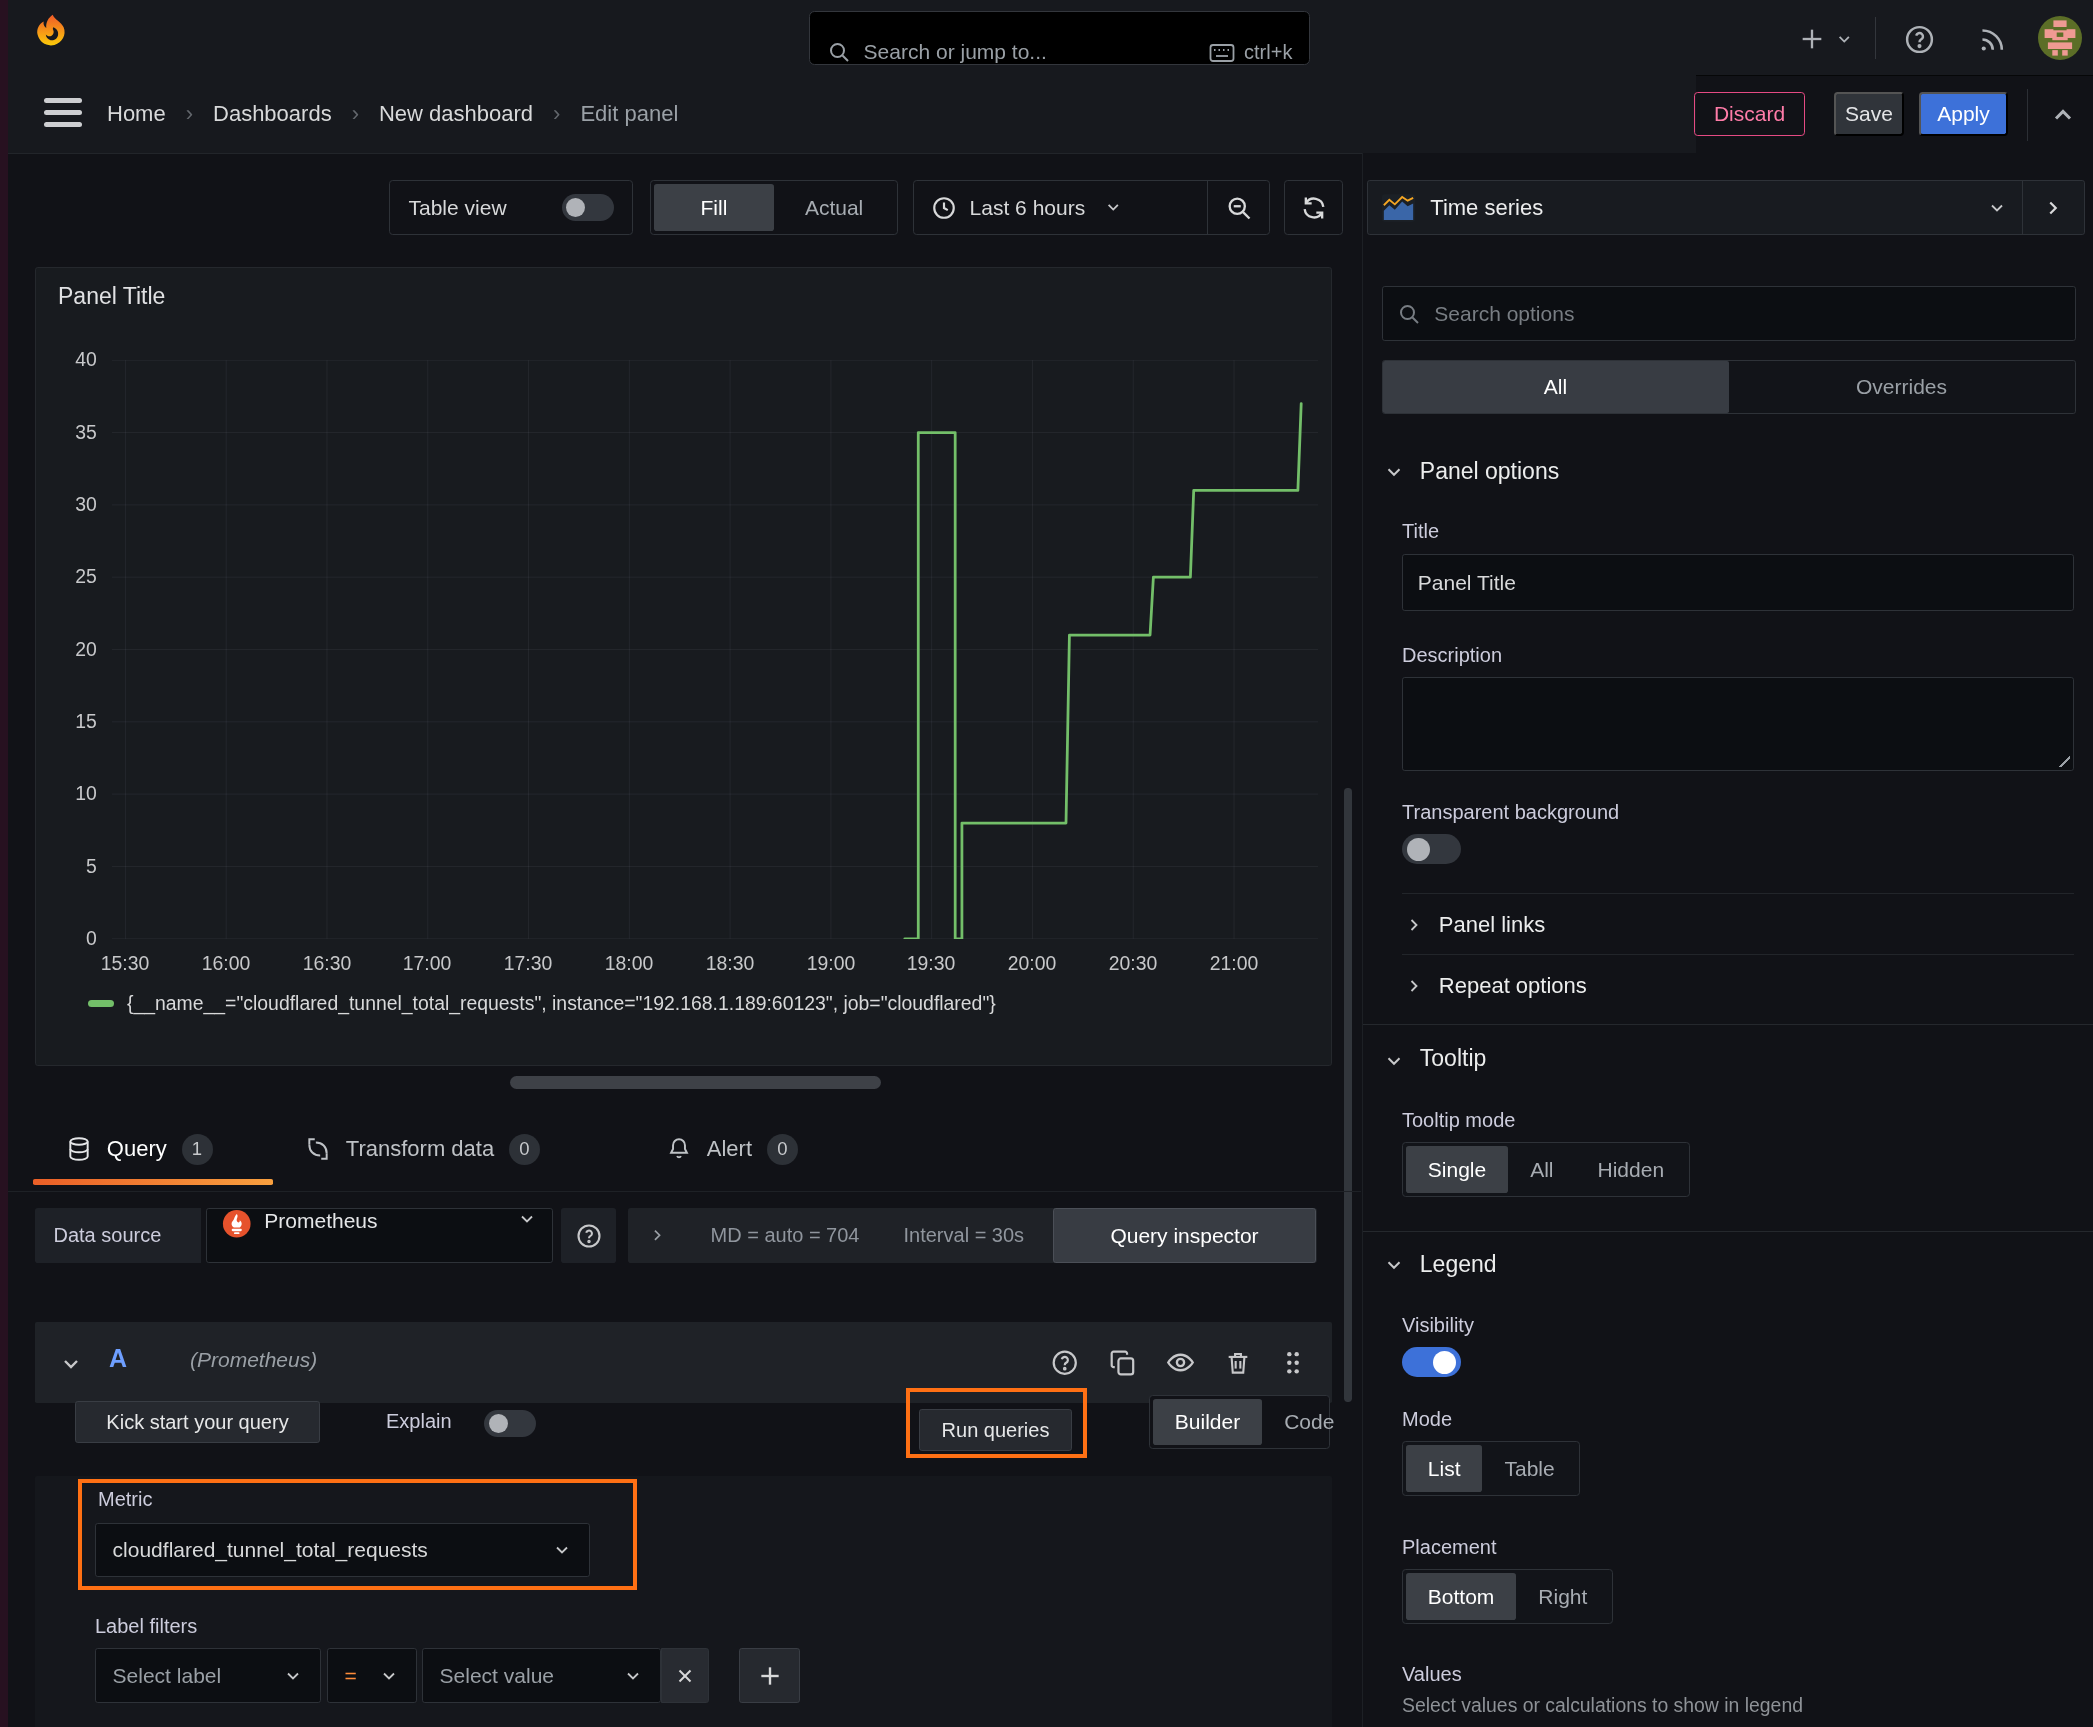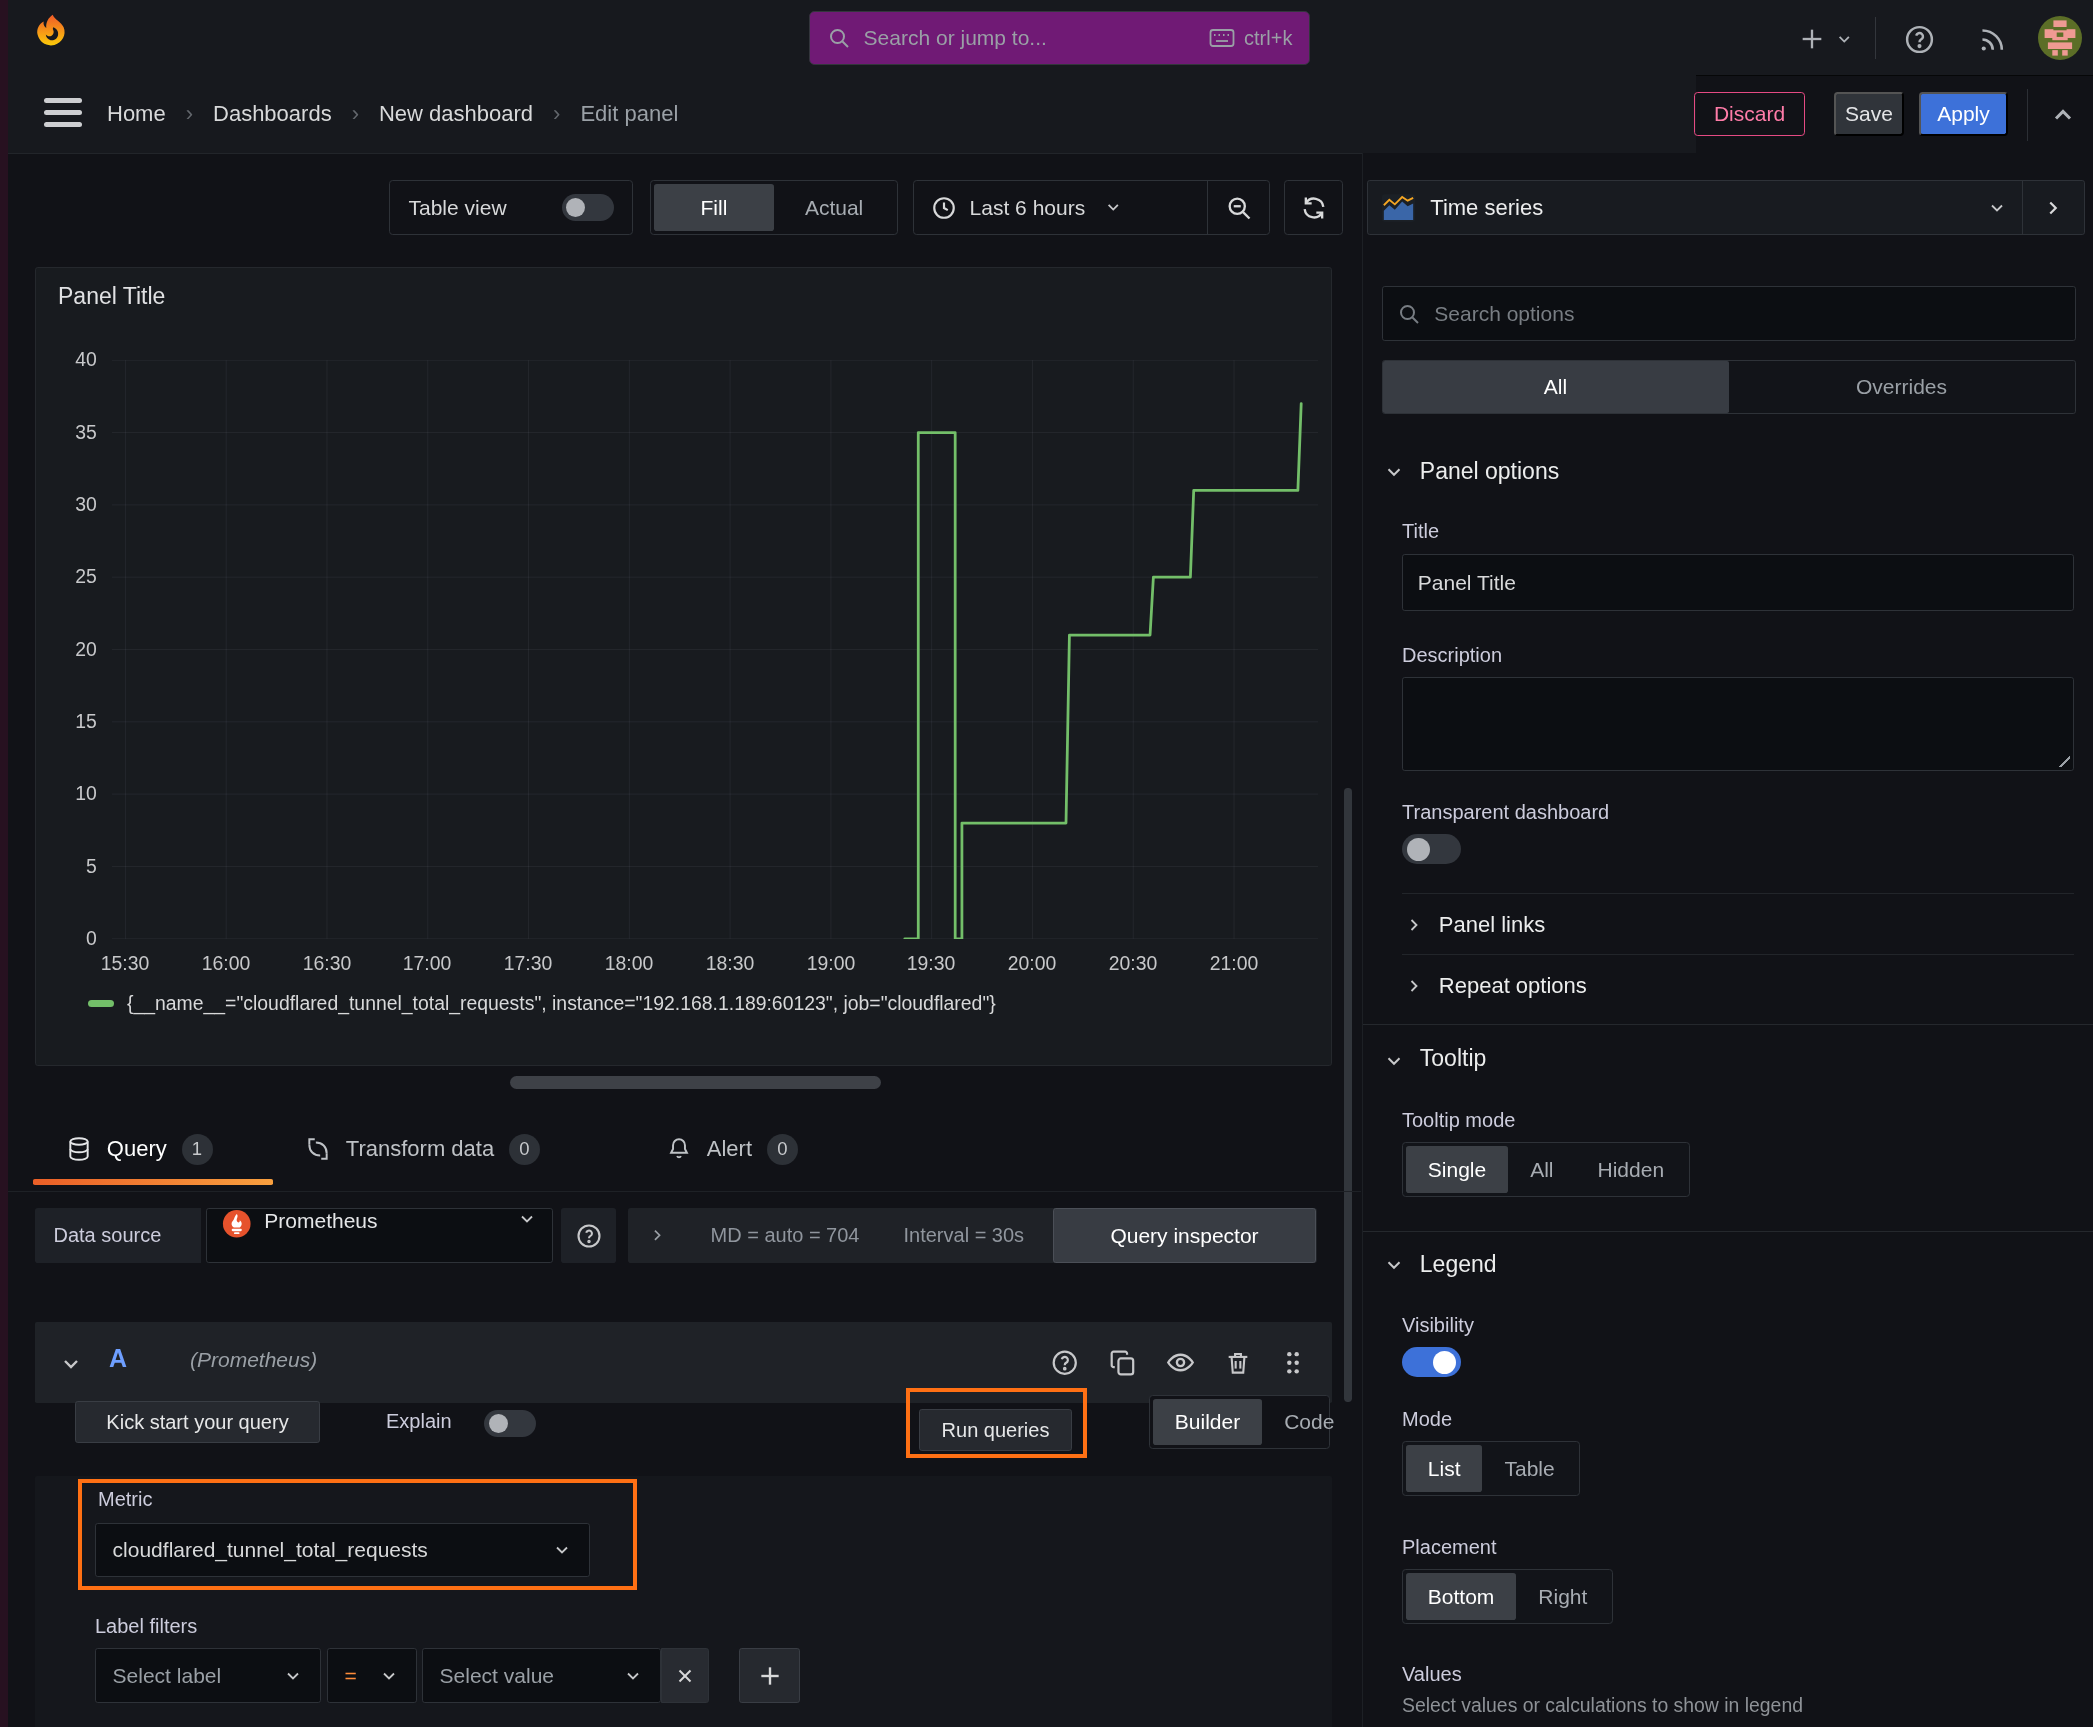--- a/index.html
+++ b/index.html
@@ -3,22 +3,22 @@
 <meta charset="utf-8">
 <style>
   html,body{margin:0;padding:0;background:#0a0b0d;}
   #app{position:relative;width:2093px;height:1728px;background:#111217;overflow:hidden;
        font-family:"Liberation Sans",sans-serif;color:#d8d9da;}
   .abs{position:absolute;}
   svg{display:block;}
   
   .topbar{left:0;top:0;width:2093px;height:75px;background:#17191e;border-bottom:0.9px solid #060708;}
   .left-strip{left:0;top:0;width:8.3px;height:1728px;background:#271120;z-index:40;}
-  .searchbox{left:809px;top:11px;width:501px;height:54px;background:#701a75;border:0.9px solid #33363c;
-    border-radius:5.5px;display:flex;align-items:center;padding:0 16.6px;box-sizing:border-box;gap:13px;}
+  .searchbox{left:809px;top:11px;width:501px;height:54px;background:#000000;border:0.9px solid #33363c;
+    border-radius:5.5px;display:flex;align-items:flex-end;padding:0 16.6px;box-sizing:border-box;gap:13px;}
   .searchbox .ph{color:#9aa0a6;font-size:21px;flex:1;}
   .kbd-hint{display:flex;align-items:center;gap:9.2px;color:#9aa0a6;font-size:20px;}
   .icon-btn{display:flex;align-items:center;justify-content:center;}
   .tb-divider{left:1875px;top:16.6px;width:0.9px;height:42px;background:#33363c;}
   .avatar{left:2038px;top:15.7px;width:44px;height:44px;border-radius:50%;overflow:hidden;}
   
   .navbar{left:0;top:75px;width:1696px;height:78px;background:#17191e;border-bottom:0.9px solid #22252a;}
   .crumbs{position:absolute;left:107px;top:0;height:78px;display:flex;align-items:center;gap:20px;font-size:22px;}
   .crumb{color:#d8d9da;}
   .crumb.current{color:#9aa0a6;}
@@ -530,21 +530,21 @@
         </svg>
     <span>Panel options</span>
   </div>
   <span class="sb-label" style="left:39px;top:367px;">Title</span>
   <input class="input abs" style="left: 39px; top: 401px; width: 672px; height: 57px;" value="Panel Title">
   <span class="sb-label" style="left:39px;top:491px;">Description</span>
   <div class="abs" style="left:39px;top:524px;width:672px;height:94px;">
     <textarea class="input" style="width: 672px; height: 94px; resize: none;"></textarea>
     <span class="resize-corner"></span>
   </div>
-  <span class="sb-label" style="left:39px;top:648px;">Transparent dashboard</span>
+  <span class="sb-label" style="left:39px;top:648px;">Transparent background</span>
   <span class="toggle" style="left:39px;top:681px;"></span>
 
   <div class="sb-divider" style="left:39px;top:740px;width:672px;"></div>
   <div class="sect-head" style="left:41px;top:759px;font-size:22px;">
     <svg width="20" height="20" viewBox="0 0 24 24" fill="none" stroke="#c7c8ca" stroke-width="2.2">
           <polyline points="9,6 15,12 9,18"></polyline>
         </svg>
     <span>Panel links</span>
   </div>
   <div class="sb-divider" style="left:39px;top:801px;width:672px;"></div>

